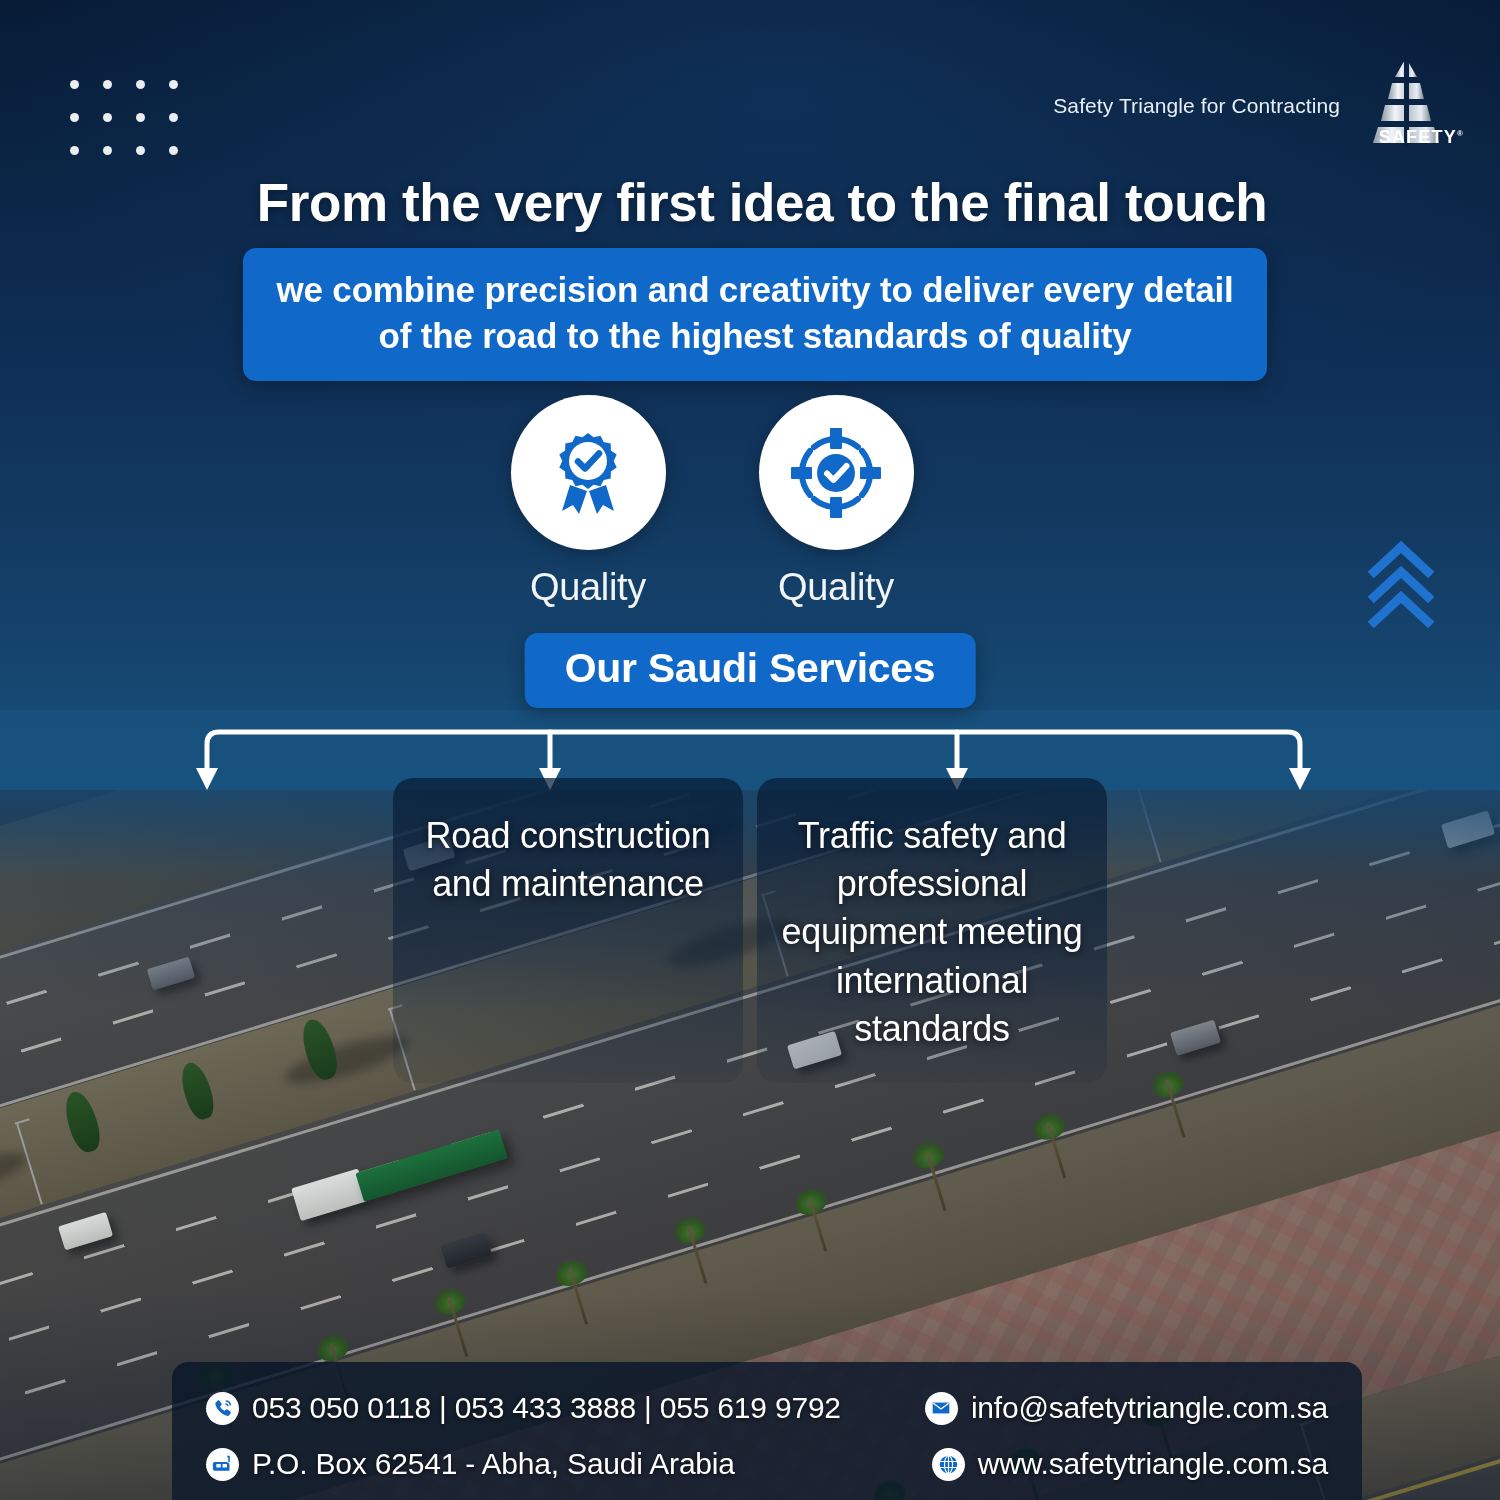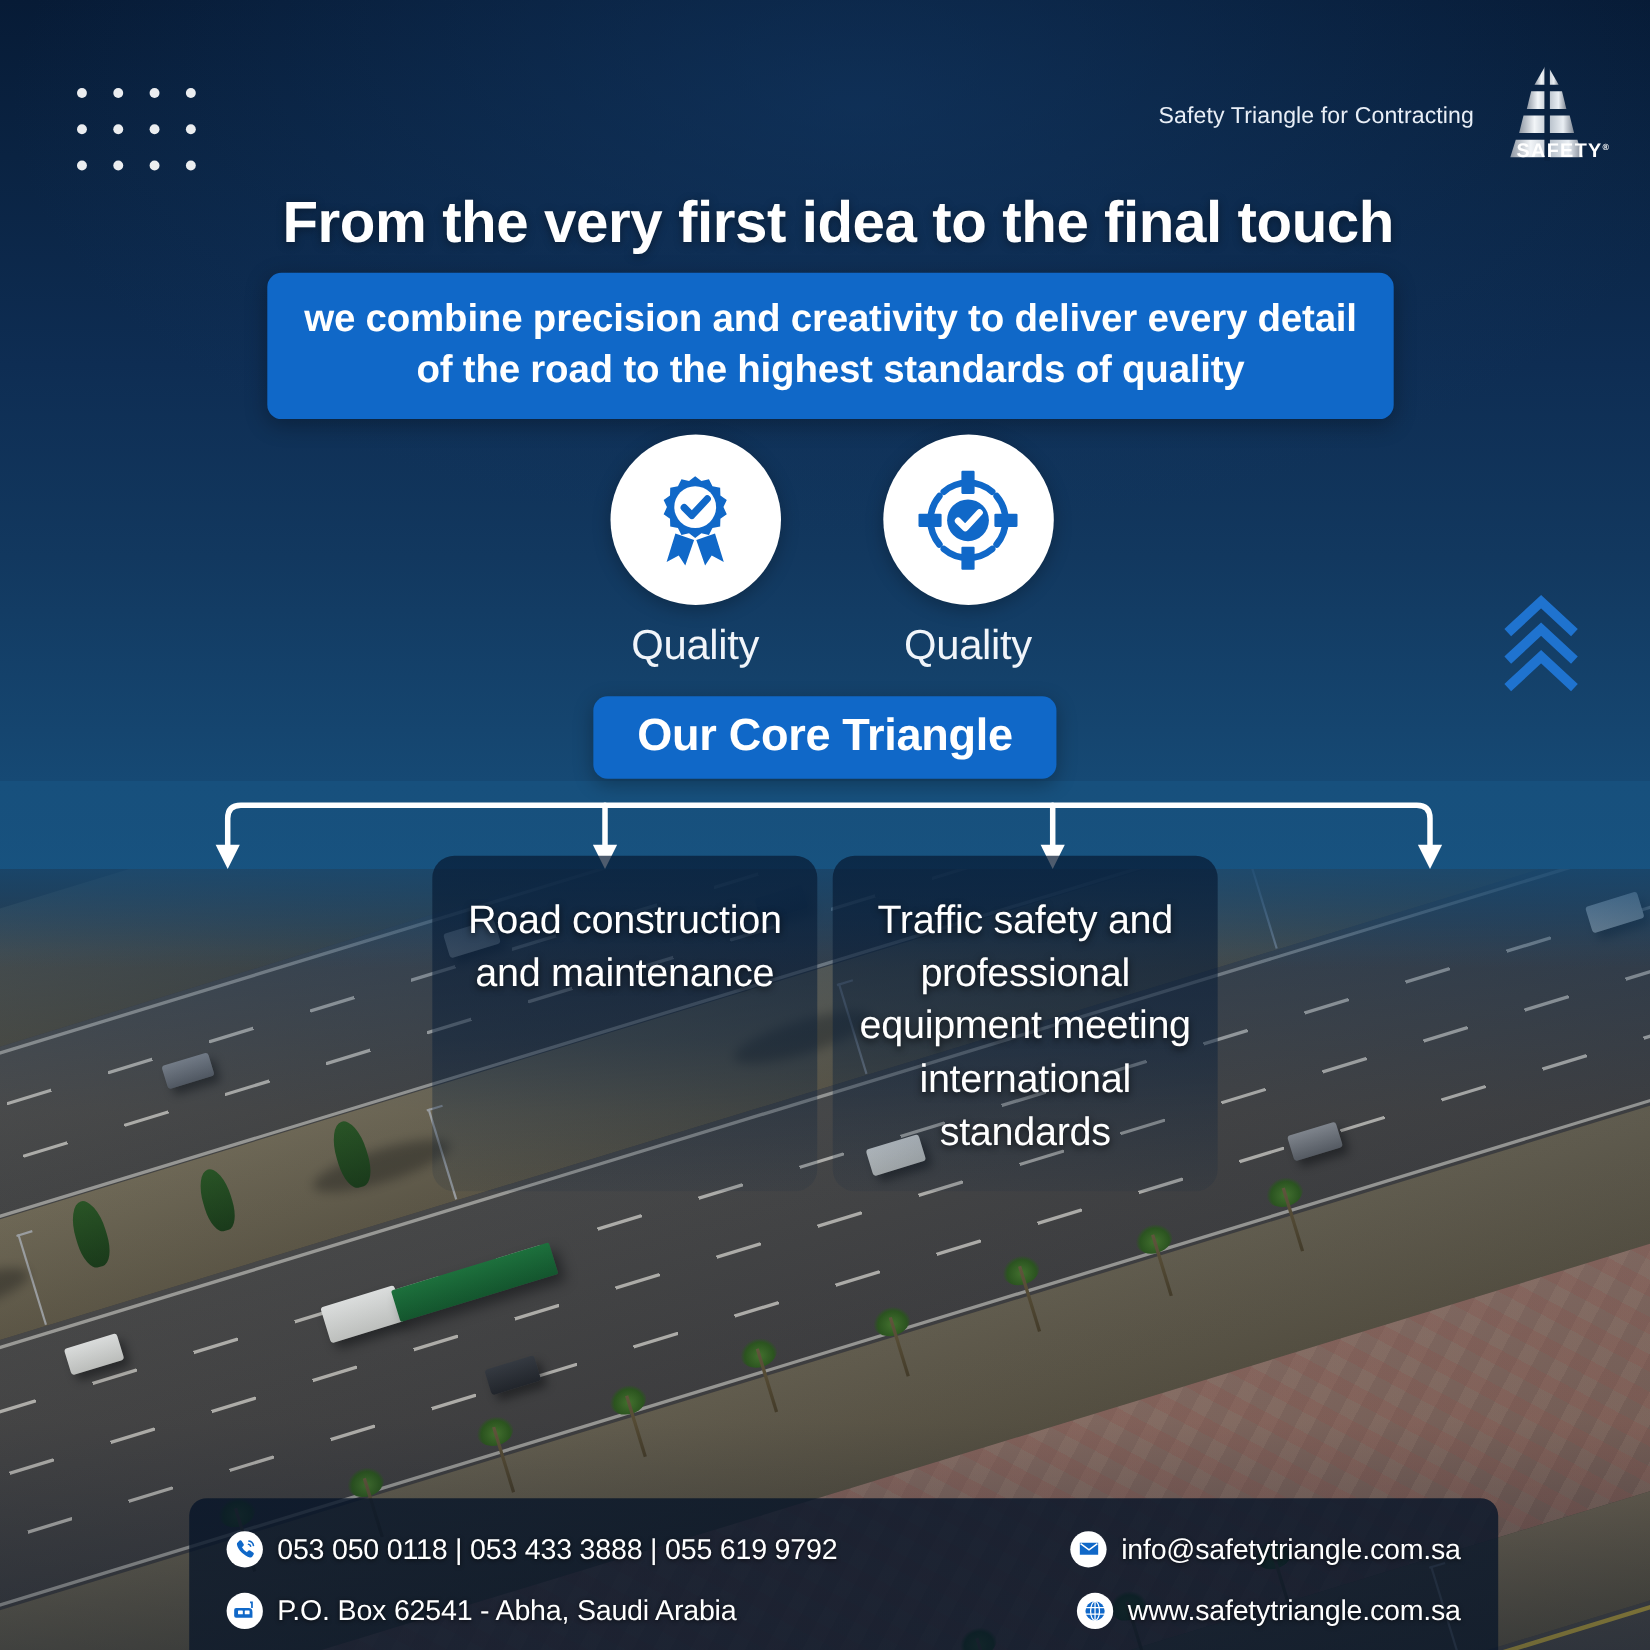--- a/index.html
+++ b/index.html
@@ -118,21 +118,21 @@
   .subbox {
     position:absolute; left:243px; top:248px; width:1024px; padding:19px 26px 23px;
     background:#1068c8; border-radius:13px;
     box-shadow:0 5px 20px rgba(0,0,0,.30);
     text-align:center; color:#fff; font-size:35px; font-weight:700; line-height:1.3;
     letter-spacing:-.2px;
   }
 
   
   .values { position:absolute; left:0; top:395px; width:1424px;
-    display:flex; justify-content:center; gap:78px;margin-left:44px; }
+    display:flex; justify-content:center; gap:78px; }
   .value { width:170px; text-align:center; }
   .value-circle {
     width:155px; height:155px; margin:0 auto; border-radius:50%;
     background:#ffffff; display:flex; align-items:center; justify-content:center;
     box-shadow:0 4px 16px rgba(0,0,0,.26);
   }
   .value-label { margin-top:16px; font-size:38px; color:#f1f5fa; letter-spacing:-.3px; }
 
   
   .corebar {
@@ -166,21 +166,21 @@
     position:absolute; left:172px; bottom:0; width:1190px; height:138px;
     background:linear-gradient(180deg, rgba(6,20,40,.80) 0%, rgba(6,20,40,.72) 100%);
     border-radius:16px 16px 0 0;
     padding:22px 34px 0 34px;
   }
   .frow { display:flex; align-items:center; height:48px; }
   .frow + .frow { margin-top:8px; }
   .fitem { display:flex; align-items:center; gap:13px; }
   .ficon { width:33px; height:33px; border-radius:50%; background:#fff;
     display:flex; align-items:center; justify-content:center; flex:none; }
-  .ftext { font-size:26px; color:#ffffff; letter-spacing:-.2px; white-space:nowrap;
+  .ftext { font-size:30px; color:#ffffff; letter-spacing:-.2px; white-space:nowrap;
     text-shadow:0 1px 4px rgba(0,0,0,.7); }
   .fright { margin-left:auto; }
 </style>
 </head>
 <body>
 
 <div class="poster">
 
   <div class="photo">
     <div class="photo-skew">
@@ -388,21 +388,21 @@
   <div class="chevrons">
     <svg width="74" height="92" viewBox="0 0 74 92">
       <g fill="none" stroke="#1f73cf" stroke-width="9" stroke-linecap="square">
         <path d="M10 32 L37 7 L64 32"></path>
         <path d="M10 57 L37 32 L64 57"></path>
         <path d="M10 82 L37 57 L64 82"></path>
       </g>
     </svg>
   </div>
 
-  <div class="corebar">Our Core Triangle</div>
+  <div class="corebar">Our Saudi Services</div>
 
   <div class="connector">
     <svg width="1500" height="85" viewBox="0 0 1500 85">
       <g fill="none" stroke="#ffffff" stroke-width="5" stroke-linecap="round" stroke-linejoin="round">
         <path d="M207 68 L207 34 Q207 22 219 22 L1288 22 Q1300 22 1300 34 L1300 68"></path>
         <path d="M550 22 L550 68"></path>
         <path d="M957 22 L957 68"></path>
       </g>
       <g fill="#ffffff">
         <path d="M207 80 L196 58 L218 58 Z"></path>

